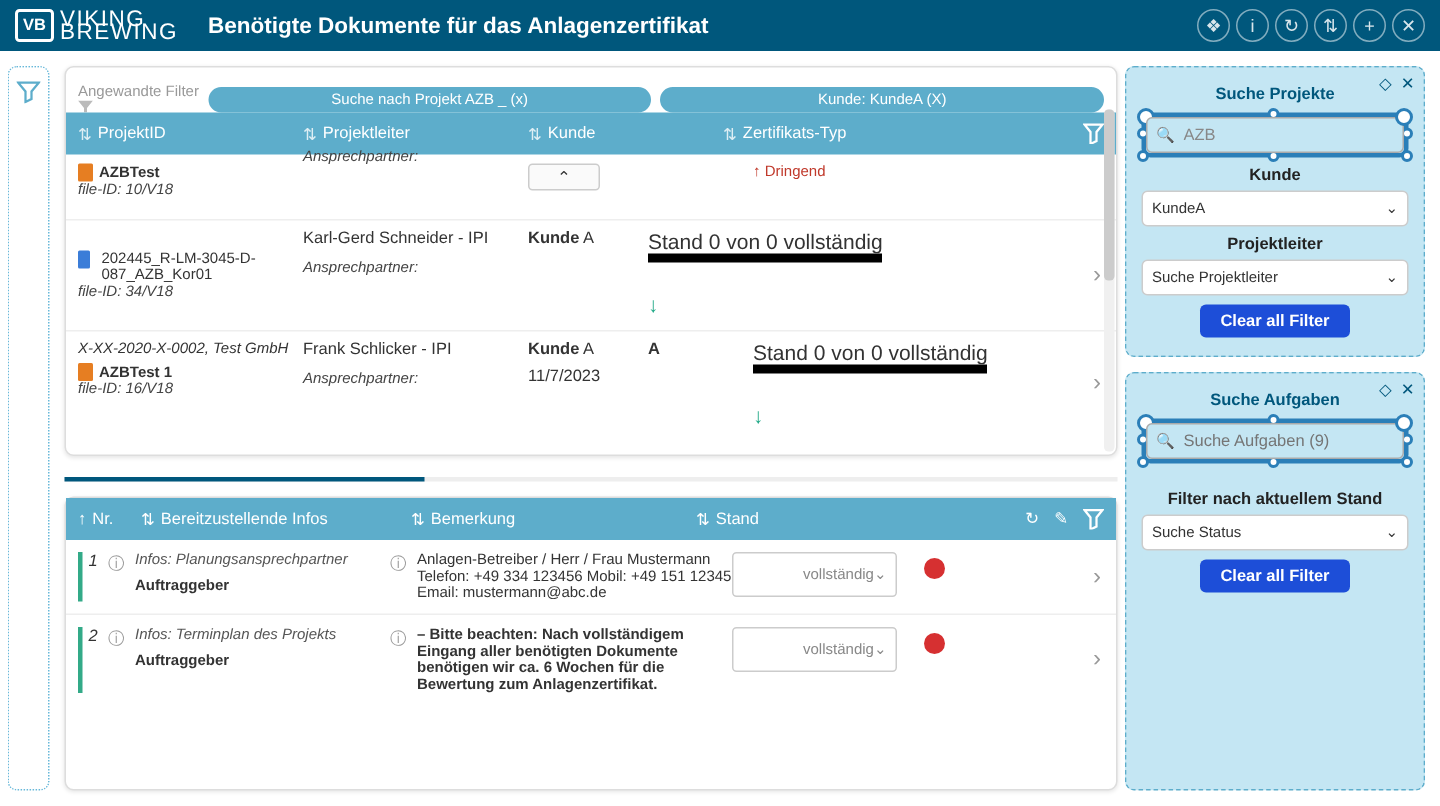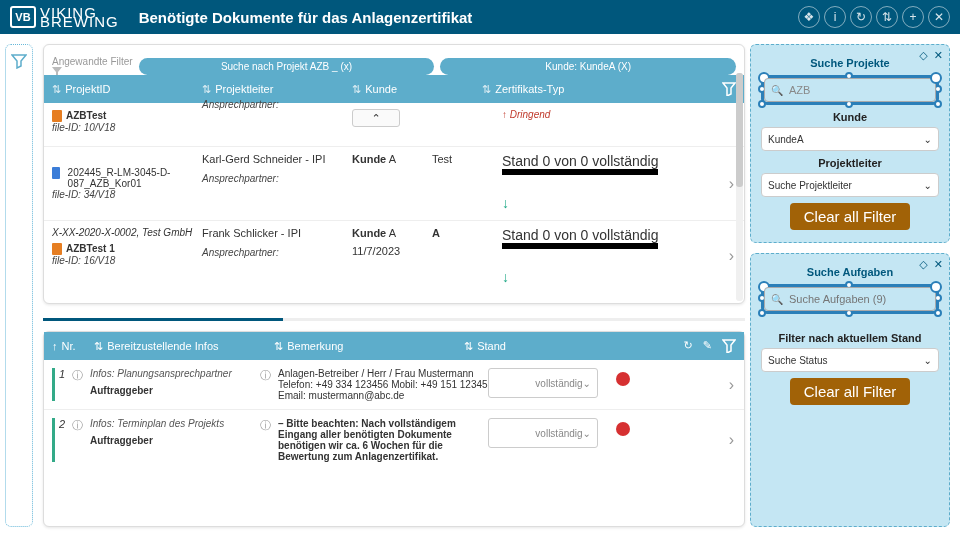--- a/index.html
+++ b/index.html
@@ -25,39 +25,39 @@
 .row .c1{width:150px}
 .row .c2{width:150px;font-size:11px}
 .row .c3{width:80px}
 .row .c4{width:70px}
 .row .c5{flex:1;font-size:10px}
 .fn{font-weight:bold;font-size:10px}
 .fid{font-style:italic;font-size:10px;color:#444}
 .ansp{font-style:italic;font-size:10px;color:#444}
 .expand{width:48px;height:18px;border:1px solid #ccc;border-radius:3px;display:flex;align-items:center;justify-content:center;background:#fafafa}
 .chev{position:absolute;right:10px;top:50%;transform:translateY(-50%);color:#999;font-size:16px}
-.dringend{color:#c0392b;font-size:10px;font-style:italic}
+.dringend{color:#c0392b;font-size:10px;}
 .stand-u{font-size:14px;border-bottom:6px solid #000000;display:inline-block}
 .arrow-dn{color:#2a8;font-size:14px}
 .rside{width:210px;display:flex;flex-direction:column;padding:10px 10px 10px 0;gap:10px}
 .fp{background:#C4E6F3;border-radius:6px;border:1px dashed #5DADCB;padding:8px 10px;position:relative}
 .fp h4{text-align:center;font-size:11px;font-weight:bold;color:#00577C;margin:4px 0 6px}
 .fp-icons{position:absolute;top:4px;right:6px;display:flex;gap:6px;color:#00577C}
 .inp,.sel{width:100%;height:24px;border:1px solid #aaa;border-radius:4px;padding:0 20px 0 8px;font-size:10px;background:#fff;position:relative}
 .inp{background:#C4E6F3}
 .selbox{background:#fff;border:1px solid #ccc;border-radius:4px;height:24px;display:flex;align-items:center;padding:0 6px;justify-content:space-between;font-size:10px;margin-bottom:6px}
 .iwrap{position:relative;margin-bottom:6px;border:3px solid #2B7FB8;border-radius:6px}
 .iwrap::before,.iwrap::after,.iwrap .h1,.iwrap .h2,.iwrap .h3,.iwrap .h4,.iwrap .h5,.iwrap .h6{content:"";position:absolute;width:8px;height:8px;background:#fff;border:2px solid #2B7FB8;border-radius:50%}
 .iwrap::before{top:-6px;left:-6px}.iwrap::after{top:-6px;right:-6px}
 .iwrap .h1{bottom:-6px;left:-6px}.iwrap .h2{bottom:-6px;right:-6px}
 .iwrap .h3{top:-6px;left:50%;margin-left:-5px}.iwrap .h4{bottom:-6px;left:50%;margin-left:-5px}
 .iwrap .h5{top:50%;left:-6px;margin-top:-5px}.iwrap .h6{top:50%;right:-6px;margin-top:-5px}
 .srch{position:absolute;left:6px;top:50%;transform:translateY(-50%);color:#888}
 .inp input{border:none;background:transparent;width:100%;height:100%;outline:none;padding-left:16px;font-size:11px;color:#888}
-.btn-clr{background:#a16207;color:#fff;border:none;border-radius:4px;padding:5px 14px;font-size:15px;font-weight:400;display:block;margin:4px auto}
+.btn-clr{background:#1d4ed8;color:#fff;border:none;border-radius:4px;padding:5px 14px;font-size:11px;font-weight:700;display:block;margin:4px auto}
 .lbl{text-align:center;font-weight:bold;font-size:11px;color:#222;margin:2px 0 4px}
 .bot-head{height:28px;background:#5DADCB;color:#fff;display:flex;align-items:center;padding:0 8px}
 .bot-head .bc{display:flex;align-items:center;gap:4px}
 .brow{display:flex;border-bottom:1px solid #eee;padding:8px;position:relative}
 .bn{width:20px;border-left:3px solid #3a8;padding-left:4px;font-style:italic}
 .bi{width:18px;color:#999}
 .binfo{width:170px}
 .binfo .t{font-style:italic;font-size:10px;color:#555}
 .binfo .a{font-weight:bold;font-size:10px;margin-top:6px}
 .bbem{width:210px;font-size:10px}
@@ -157,21 +157,20 @@
               <span class="fic b"></span>
               <span class="fn" style="font-weight:normal">202445_R-LM-3045-D-087_AZB_Kor01</span>
             </div>
           <div class="fid">file-ID: 34/V18</div>
         </div>
         <div class="c2">
           <div>Karl-Gerd Schneider - IPI</div>
           <div class="ansp" style="margin-top:8px">Ansprechpartner:</div>
         </div>
         <div class="c3"><b>Kunde</b> <span>A</span></div>
-        <div class="c4">Test</div>
         <div class="c5">
           <span class="stand-u">Stand 0 von 0 vollständig</span>
           <div class="arrow-dn" style="margin-top:20px">↓</div>
         </div>
         <span class="chev">›</span>
       </div>
 
       <div class="row" style="height:70px;border-bottom:none">
         <div class="c1">
           <div class="fn" style="font-style:italic;font-weight:normal">X-XX-2020-X-0002, Test GmbH</div>

